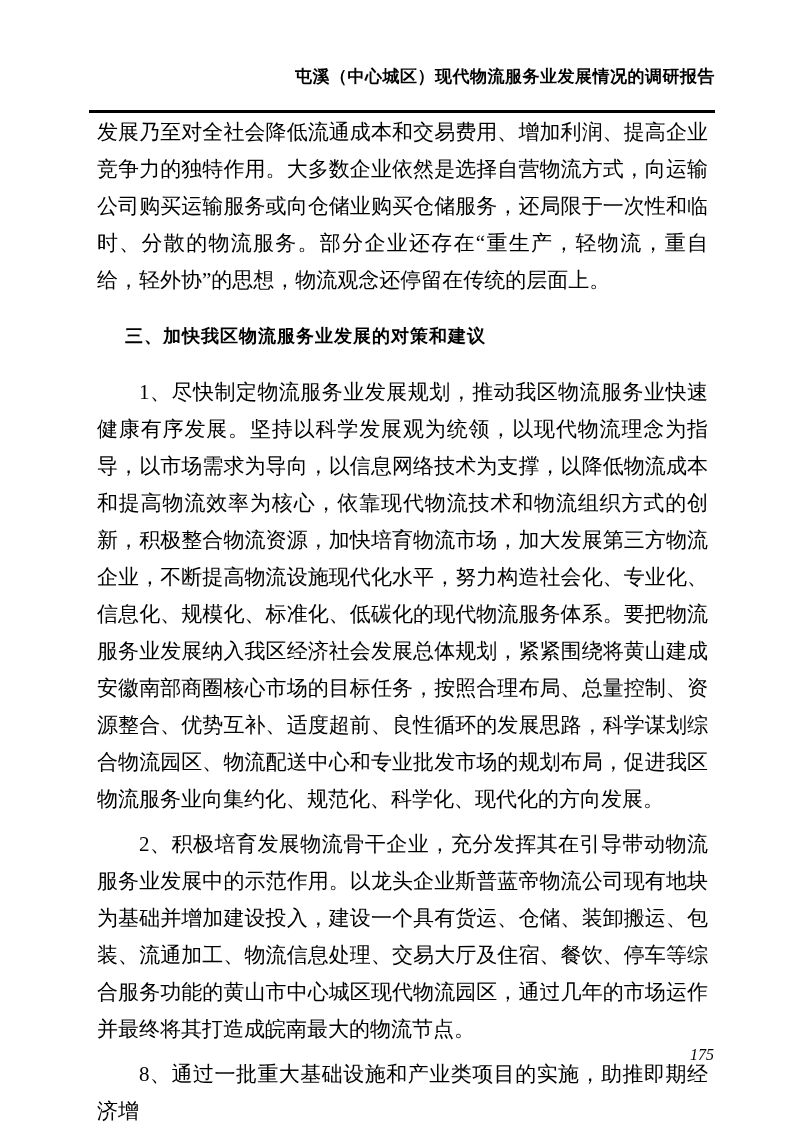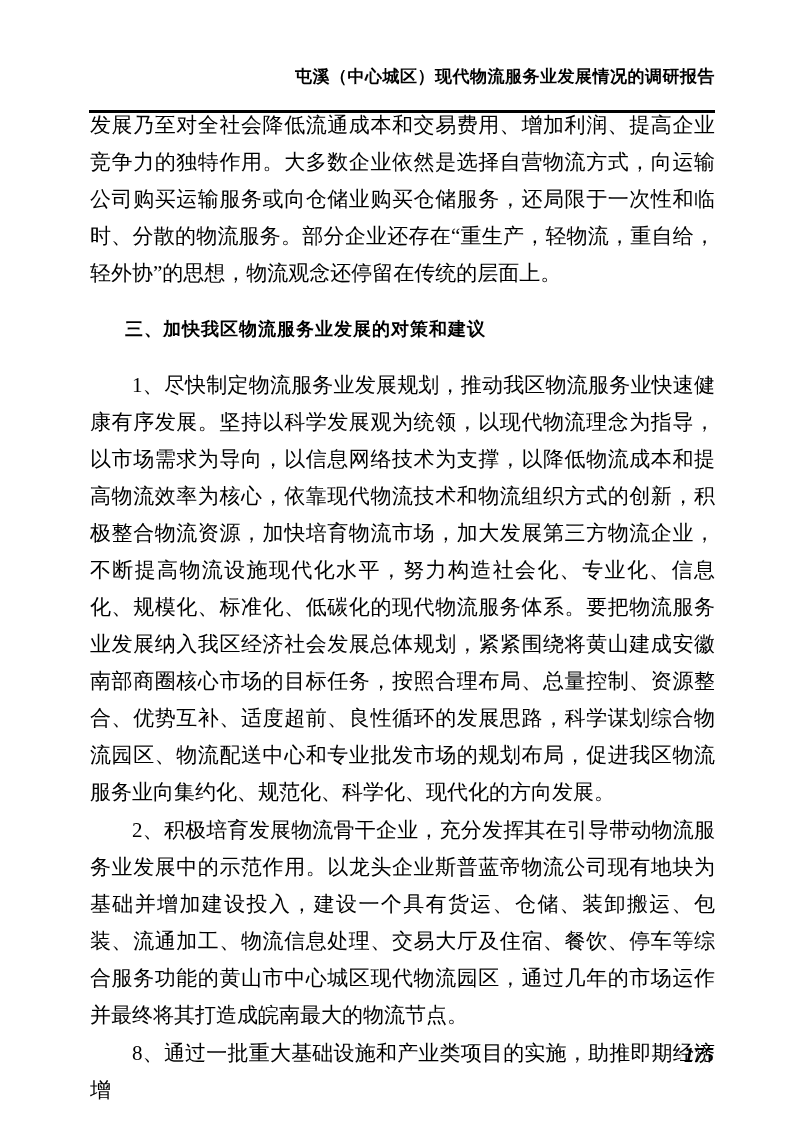--- a/index.html
+++ b/index.html
@@ -38,43 +38,43 @@
   .body-text {
     position: absolute;
     top: 106px;
     left: 89px;
     width: 627px;
     font-size: 21px;
     line-height: 37px;
     text-align: justify;
   }
   .para {
-    margin: 1px;
+    margin: 8px;
     word-break: break-all;
   }
   .para.indent {
     text-indent: 2em;
   }
   .section-heading {
     margin: 22px 0 23px 0;
     text-indent: 2em;
     font-family: "Liberation Sans", "DejaVu Sans", sans-serif;
     font-weight: bold;
     font-size: 18px;
     line-height: 30px;
     letter-spacing: 1px;
     text-align: left;
   }
   .page-number {
     position: absolute;
     right: 89px;
     top: 1043px;
-    font-weight: bold;
+    font-weight: normal;
     font-style: italic;
-    font-size: 20px;
+    font-size: 16px;
     line-height: 24px;
   }
 </style>
 </head>
 <body>
 
 <div class="page">
 
   <div class="header">
     <div class="header-title">屯溪（中心城区）现代物流服务业发展情况的调研报告</div>

